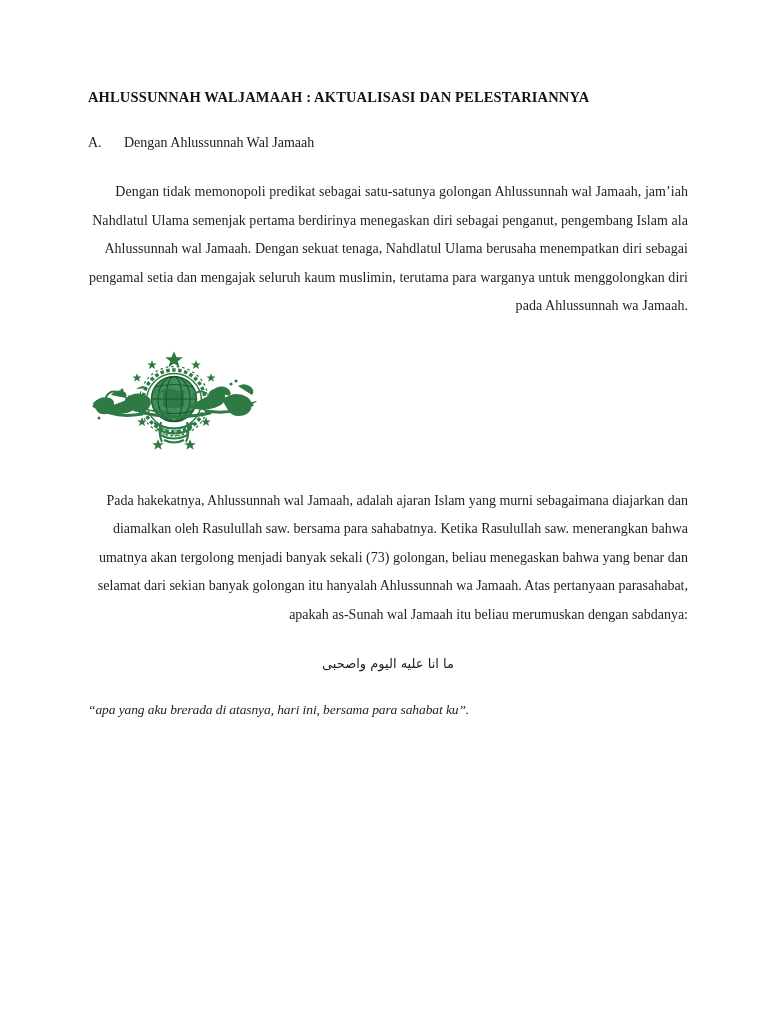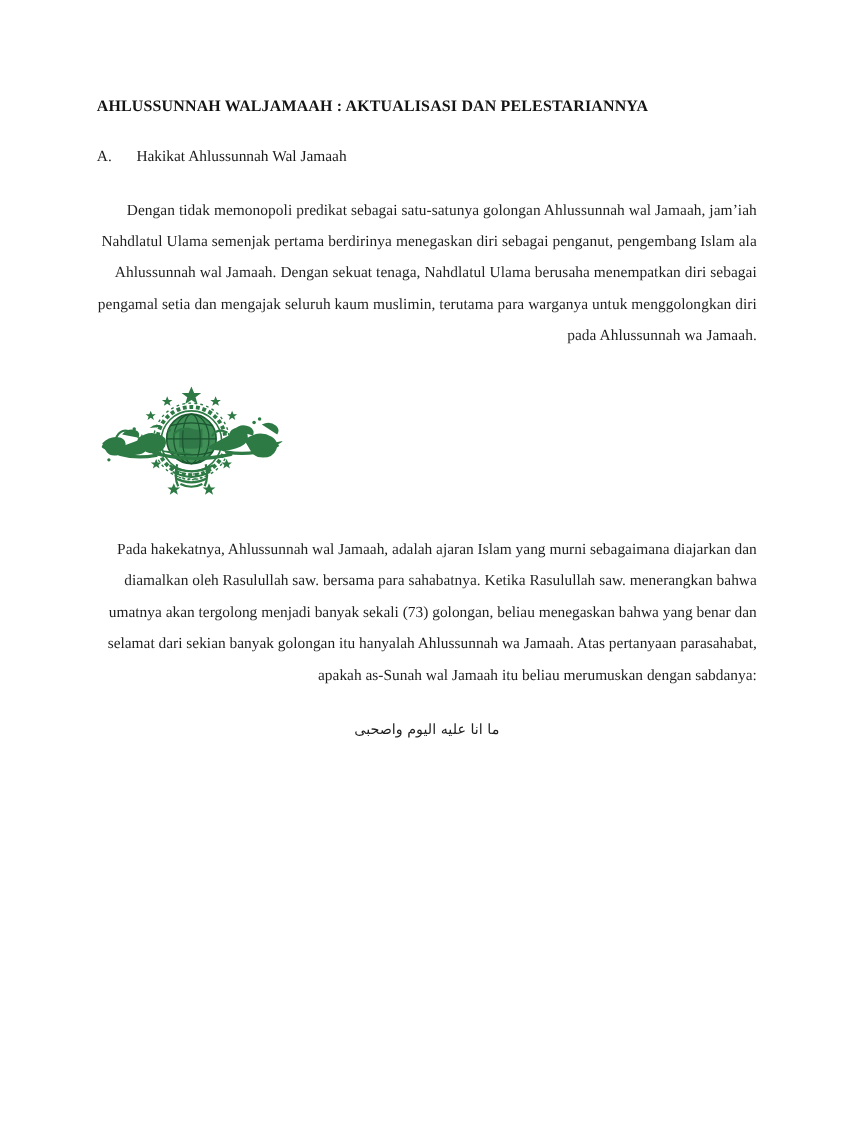--- a/index.html
+++ b/index.html
@@ -87,21 +87,21 @@
 </head>
 <body>
 
 <div class="page">
   <div class="content">
 
     <h1 class="doc-title">AHLUSSUNNAH WALJAMAAH : AKTUALISASI DAN PELESTARIANNYA</h1>
 
     <div class="section-heading">
       <span class="section-letter">A.</span>
-      <span>Hakikat Ahlussunnah Wal Jamaah</span>
+      <span>Dengan Ahlussunnah Wal Jamaah</span>
     </div>
 
     <p class="para para-a">Dengan tidak memonopoli predikat sebagai satu-satunya golongan Ahlussunnah wal Jamaah, jam’iah Nahdlatul Ulama semenjak pertama berdirinya menegaskan diri sebagai penganut, pengembang Islam ala Ahlussunnah wal Jamaah. Dengan sekuat tenaga, Nahdlatul Ulama berusaha menempatkan diri sebagai pengamal setia dan   mengajak seluruh kaum muslimin, terutama para warganya untuk menggolongkan diri pada Ahlussunnah wa Jamaah.</p>
 
     <div class="logo-block">
       <svg class="nu-logo" viewBox="0 0 344 236" aria-label="Nahdlatul Ulama logo">
         <defs>
           <g id="star5">
             <polygon points="0,-10 2.9,-3.1 10.2,-3.1 4.3,1.3 6.4,8.3 0,4.1 -6.4,8.3 -4.3,1.3 -10.2,-3.1 -2.9,-3.1"></polygon>
           </g>
@@ -186,16 +186,17 @@
           <circle cx="296" cy="68" r="3.2"></circle>
           <circle cx="22" cy="142" r="3"></circle>
         </g>
       </svg>
     </div>
 
     <p class="para para-gap-top">Pada hakekatnya, Ahlussunnah wal Jamaah, adalah ajaran Islam yang murni sebagaimana diajarkan dan diamalkan oleh Rasulullah saw.  bersama para sahabatnya. Ketika Rasulullah saw. menerangkan bahwa umatnya akan tergolong menjadi banyak sekali (73) golongan, beliau menegaskan bahwa  yang benar dan selamat dari sekian banyak golongan itu hanyalah Ahlussunnah wa Jamaah. Atas pertanyaan parasahabat, apakah as-Sunah wal Jamaah itu beliau merumuskan dengan sabdanya:</p>
 
     <p class="arabic-line">ما انا عليه اليوم واصحبى</p>
 
+    <p class="quote-line">“apa yang aku brerada di atasnya, hari ini, bersama para sahabat ku”.</p>
 
 
   </div>
 </div>
 
 </body></html>

